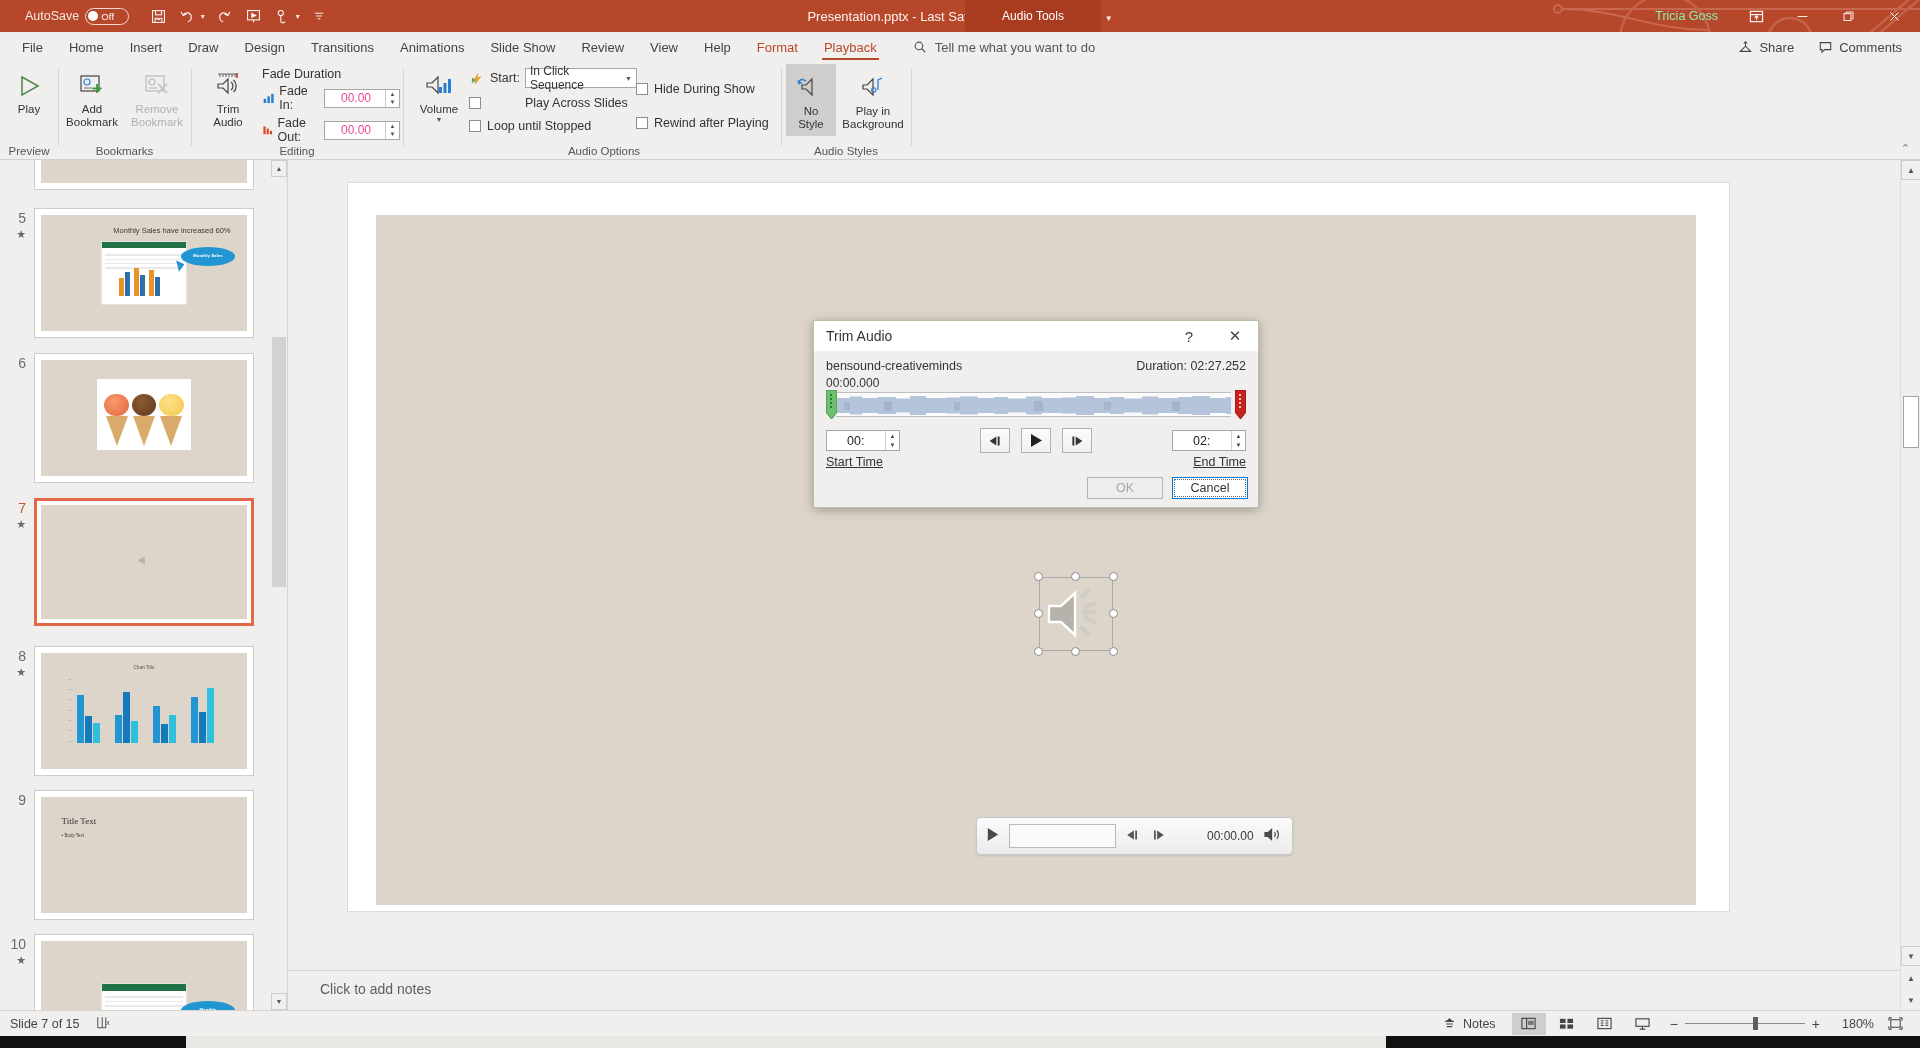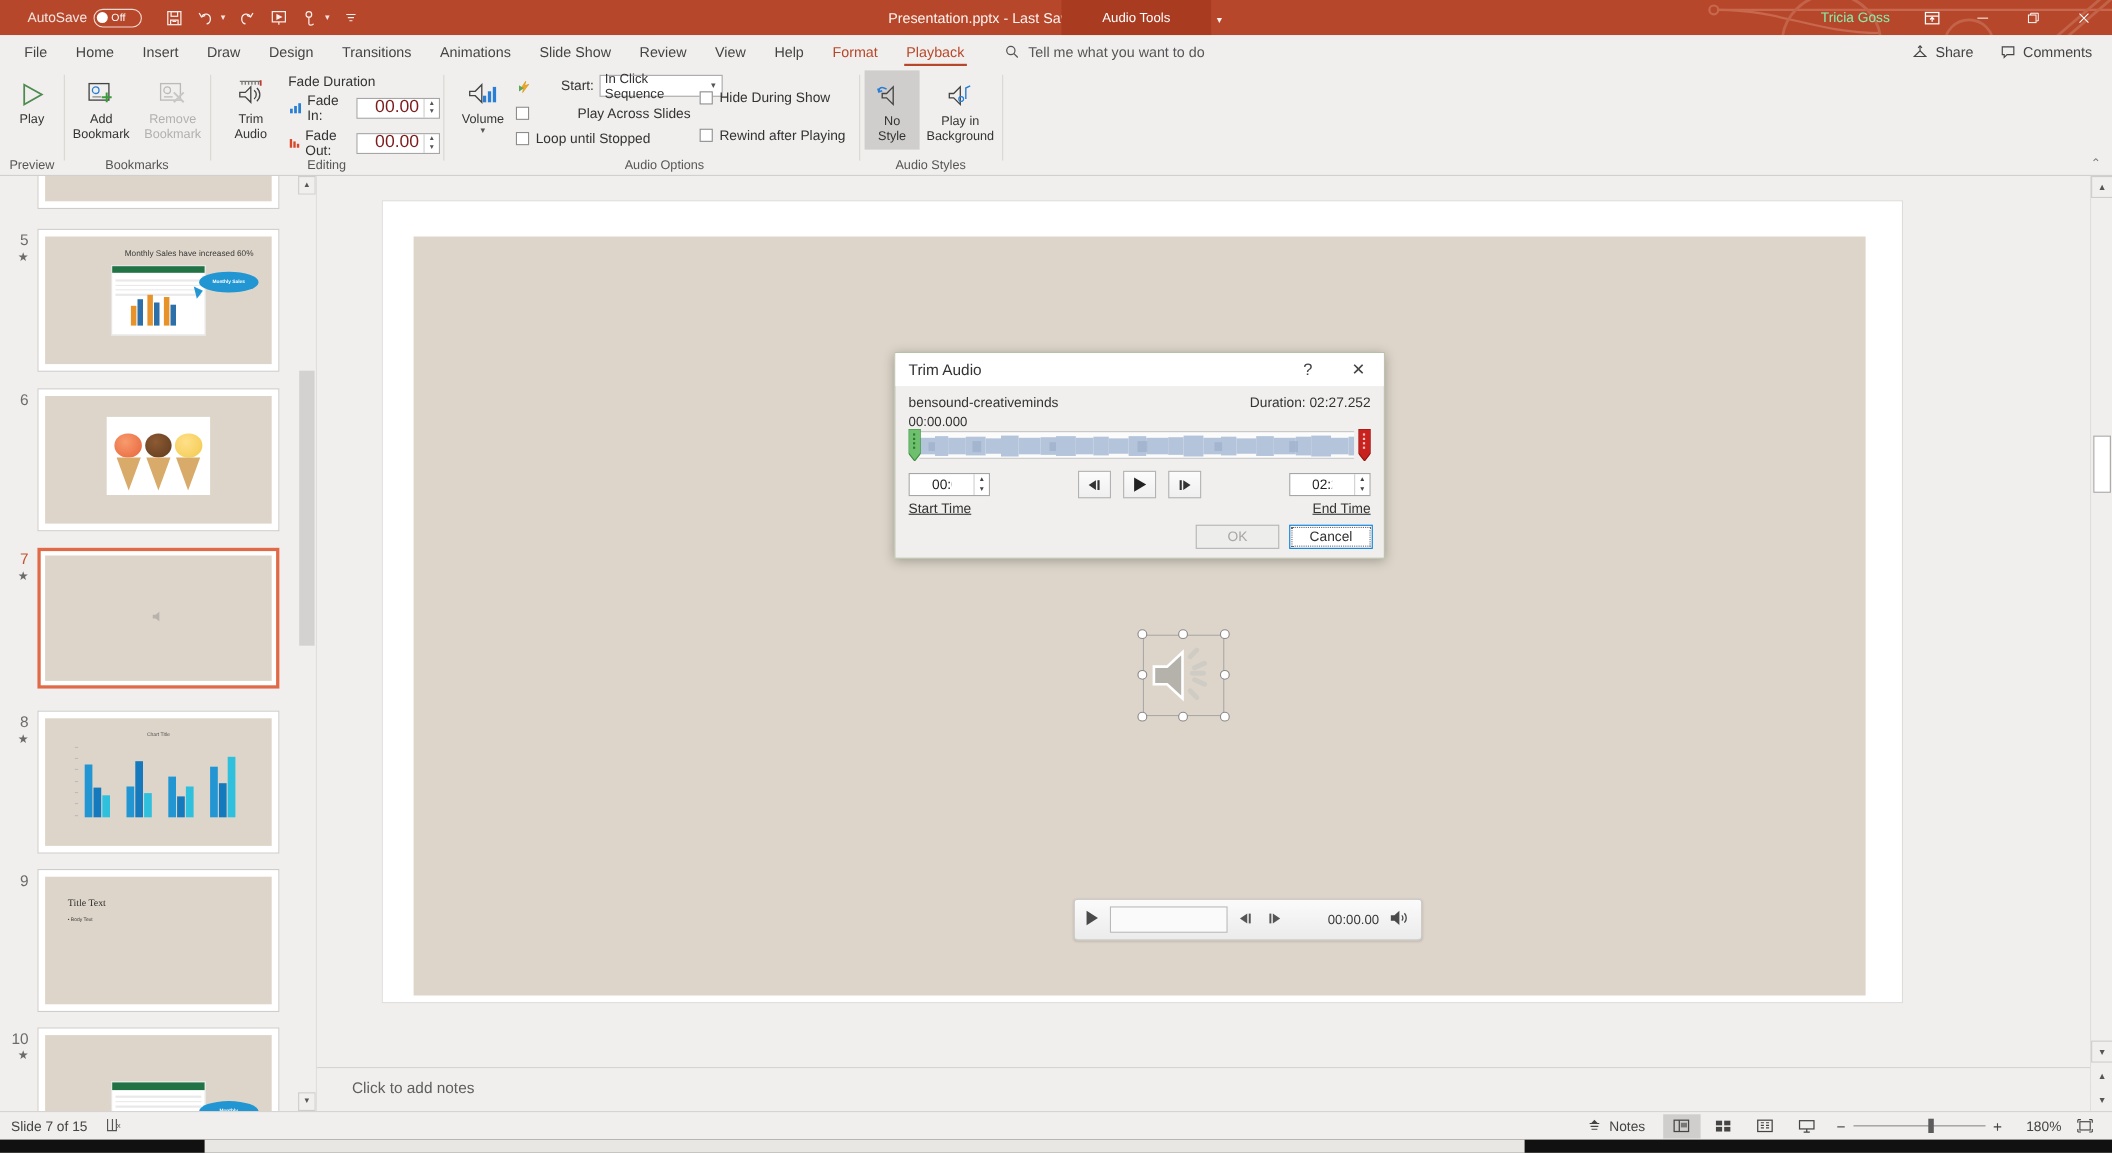--- a/index.html
+++ b/index.html
@@ -98,22 +98,22 @@
   .bigbtn .ic { height:32px; display:flex; align-items:flex-end; justify-content:center; margin-bottom:3px; }
   .bigbtn.disabled { color:#b3b1af; }
   .bigbtn.selected { background:#d0cecc; }
 
   .chkrow { display:flex; align-items:center; gap:6px; font-size:12.5px; color:#333; height:20px; }
   .chkbox { width:12px; height:12px; border:1px solid #8c8c8c; background:#fff; flex:none; }
   .spin {
     display:flex; align-items:stretch; height:19px; border:1px solid #a6a6a6; background:#fff;
   }
   .spin input {
-    border:0; outline:0; width:48px; padding:0 4px; font-size:16px;
-    font-family:"Liberation Sans",sans-serif; background:transparent; color:#7f1d1d;margin-left:12px;
+    border:0; outline:0; width:48px; padding:0 4px; font-size:12px;
+    font-family:"Liberation Sans",sans-serif; background:transparent; color:#ec4899;margin-left:12px;
   }
   .spin .arrows {
     width:14px; display:flex; flex-direction:column; border-left:1px solid #cdcdcd;
   }
   .spin .arrows i {
     flex:1; display:flex; align-items:center; justify-content:center; font-style:normal;
     font-size:6px; color:#555; line-height:1;
   }
   .combo {
     display:flex; align-items:center; height:20px; border:1px solid #a6a6a6; background:#fff;
@@ -579,21 +579,21 @@
       <span>Volume</span>
       <span style="font-size:7px;color:#555;">▼</span>
     </div>
 
     <div style="position:absolute;left:65px;top:6px;">
       <div style="display:flex;align-items:center;gap:5px;">
         <svg width="16" height="15" viewBox="0 0 16 16">
           <path d="M3 12 L9 3 L8 7.5 L12 6 L6 14 L7 9 Z" fill="#f2a922" stroke="#d98f12" stroke-width=".6"></path>
           <path d="M2.5 13 L7 9.8 L2.5 7 Z" fill="#5ba85b"></path>
         </svg>
-        <span style="font-size:12.5px;margin-left:20px;">Start:</span>
+        <span style="font-size:12.5px;">Start:</span>
         <span class="combo">
           <span class="cv">In Click Sequence</span>
           <span class="ca">▼</span>
         </span>
       </div>
       <div class="chkrow" style="margin-top:5px;gap:44px;">
         <span class="chkbox"></span>
         <span>Play Across Slides</span>
       </div>
       <div class="chkrow" style="margin-top:3px;">

